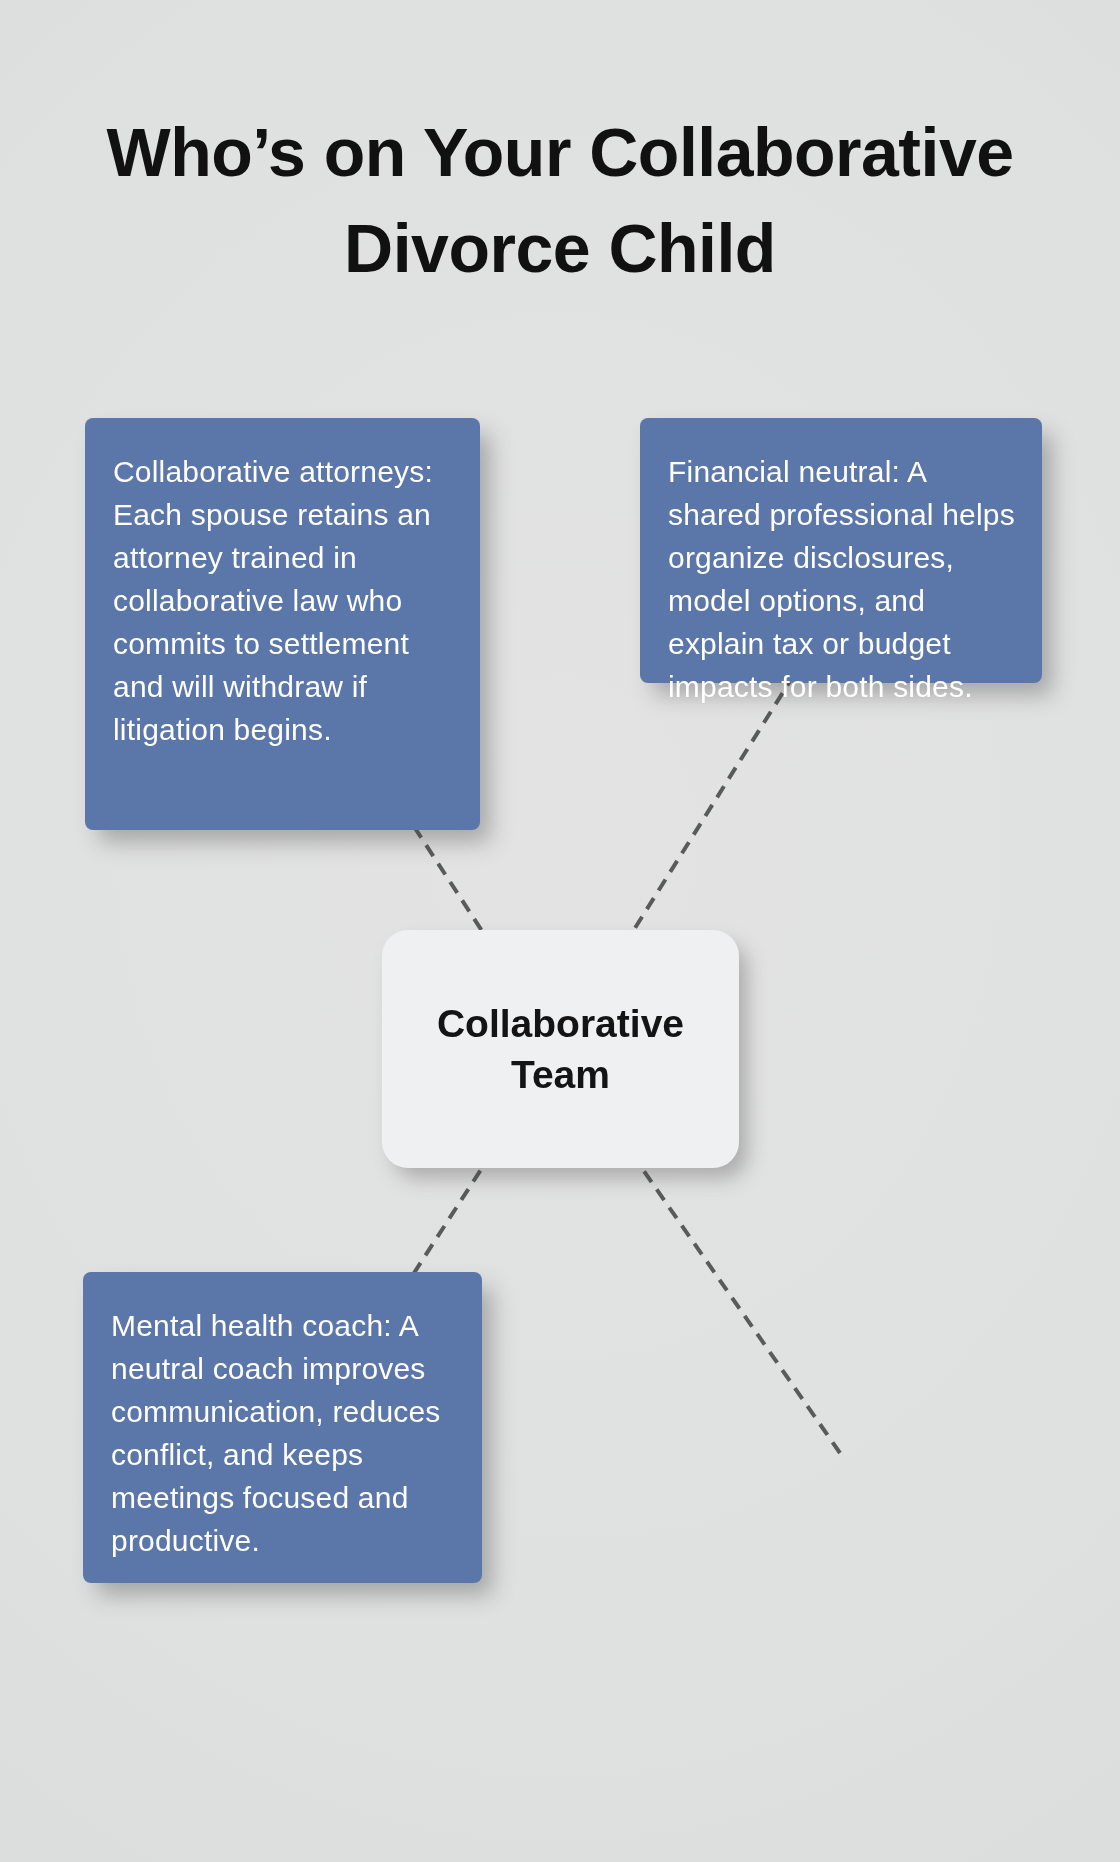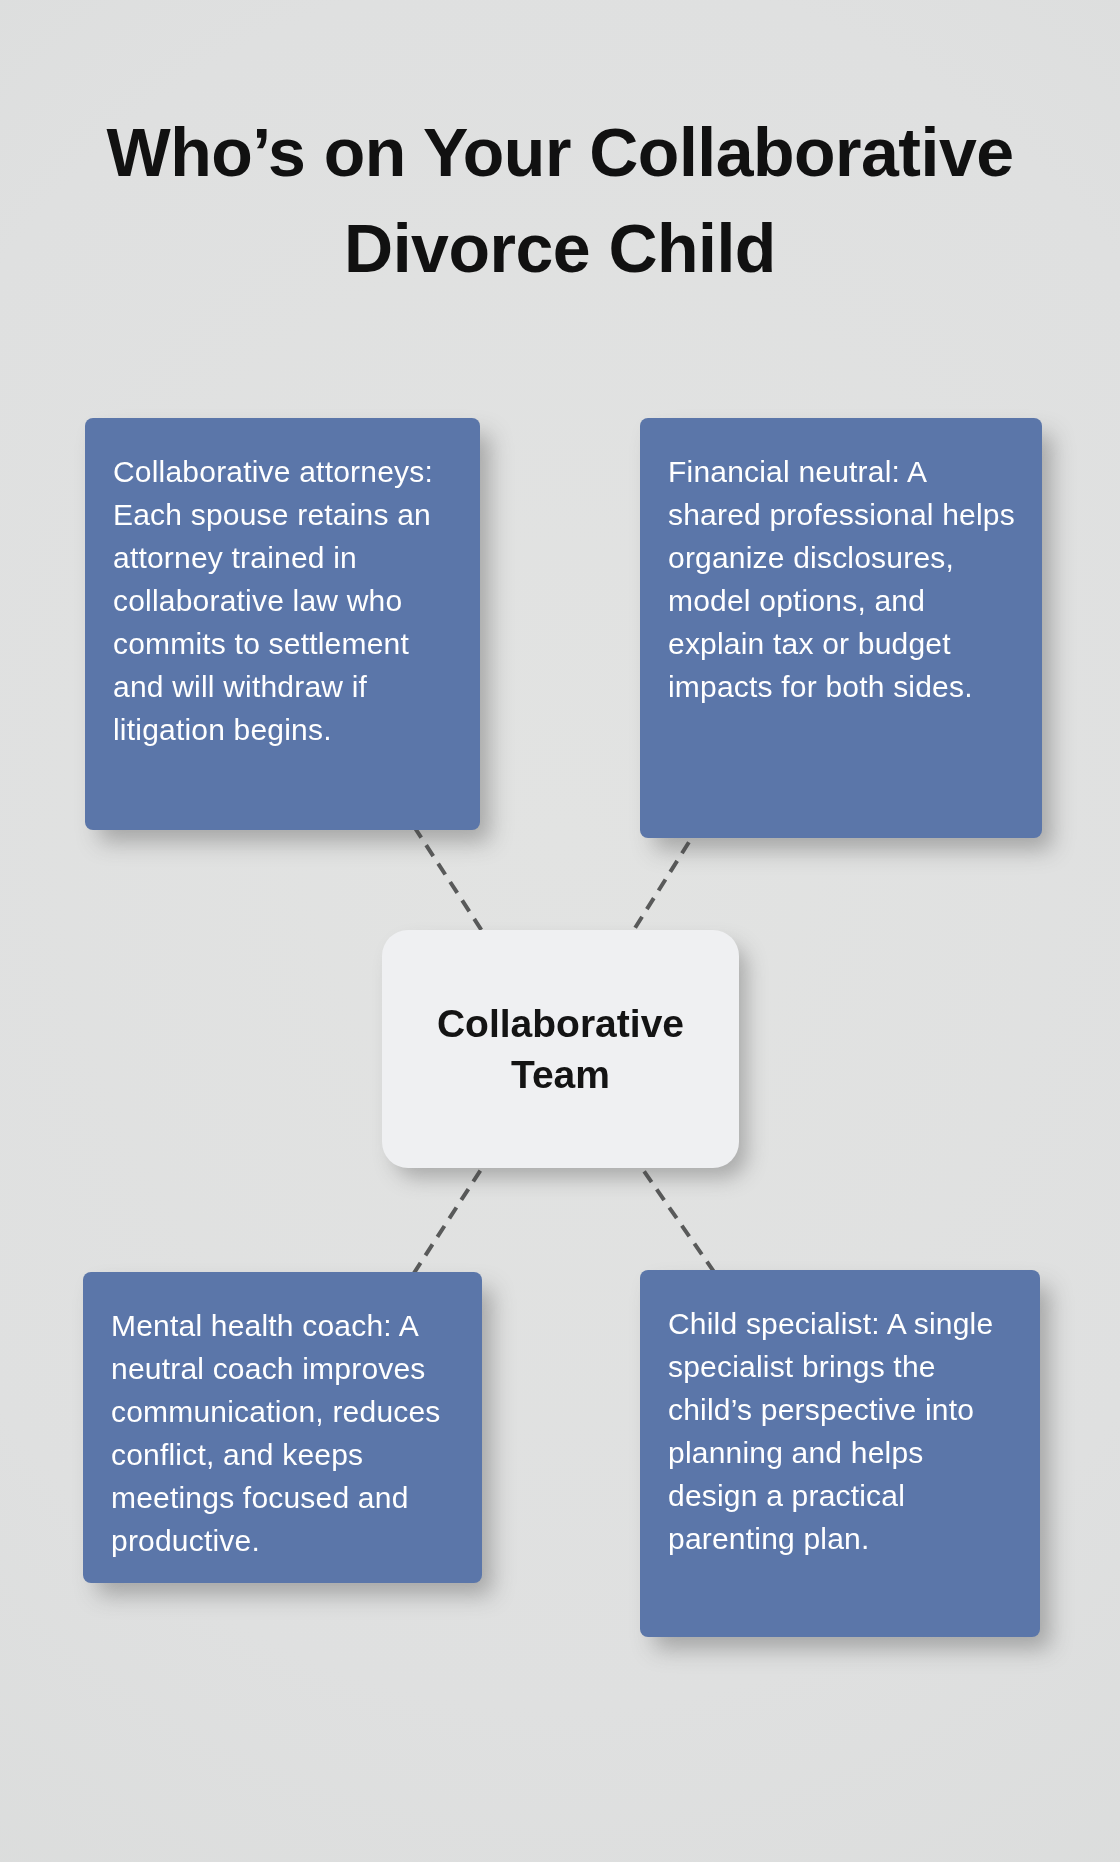--- a/index.html
+++ b/index.html
@@ -57,21 +57,21 @@
     background: var(--node-fill, #5b76a9);
     color: var(--node-text, #fff);
     border-radius: 8px;
     box-shadow: 12px 14px 22px -2px rgba(70,70,70,0.38);
     padding: 32px 26px 28px 28px;
     font-size: 30px;
     line-height: 43px;
     letter-spacing: 0.2px;
   }
   .node-tl { left: 85px;  top: 418px;  width: 395px; height: 412px; }
-  .node-tr { left: 640px; top: 418px;  width: 402px; height: 420px; }
+  .node-tr { left: 640px; top: 418px;  width: 402px; height: 265px; }
   .node-bl { left: 83px;  top: 1272px; width: 399px; height: 311px; }
   .node-br { left: 640px; top: 1270px; width: 400px; height: 367px; }
   .center-node {
     position: absolute;
     z-index: 2;
     left: 382px;
     top: 930px;
     width: 357px;
     height: 238px;
     background: var(--center-fill, #eff0f2);
@@ -114,17 +114,14 @@
   </div>
 
   <div class="center-node">
     <span>Collaborative Team</span>
   </div>
 
   <div class="node-card node-bl">
     <span>Mental health coach: A neutral coach improves communication, reduces conflict, and keeps meetings focused and productive.</span>
   </div>
 
-  <div class="node-card node-br">
-    <span>Child specialist: A single specialist brings the child’s perspective into planning and helps design a practical parenting plan.</span>
-  </div>
 
 </div>
 
 </body></html>

